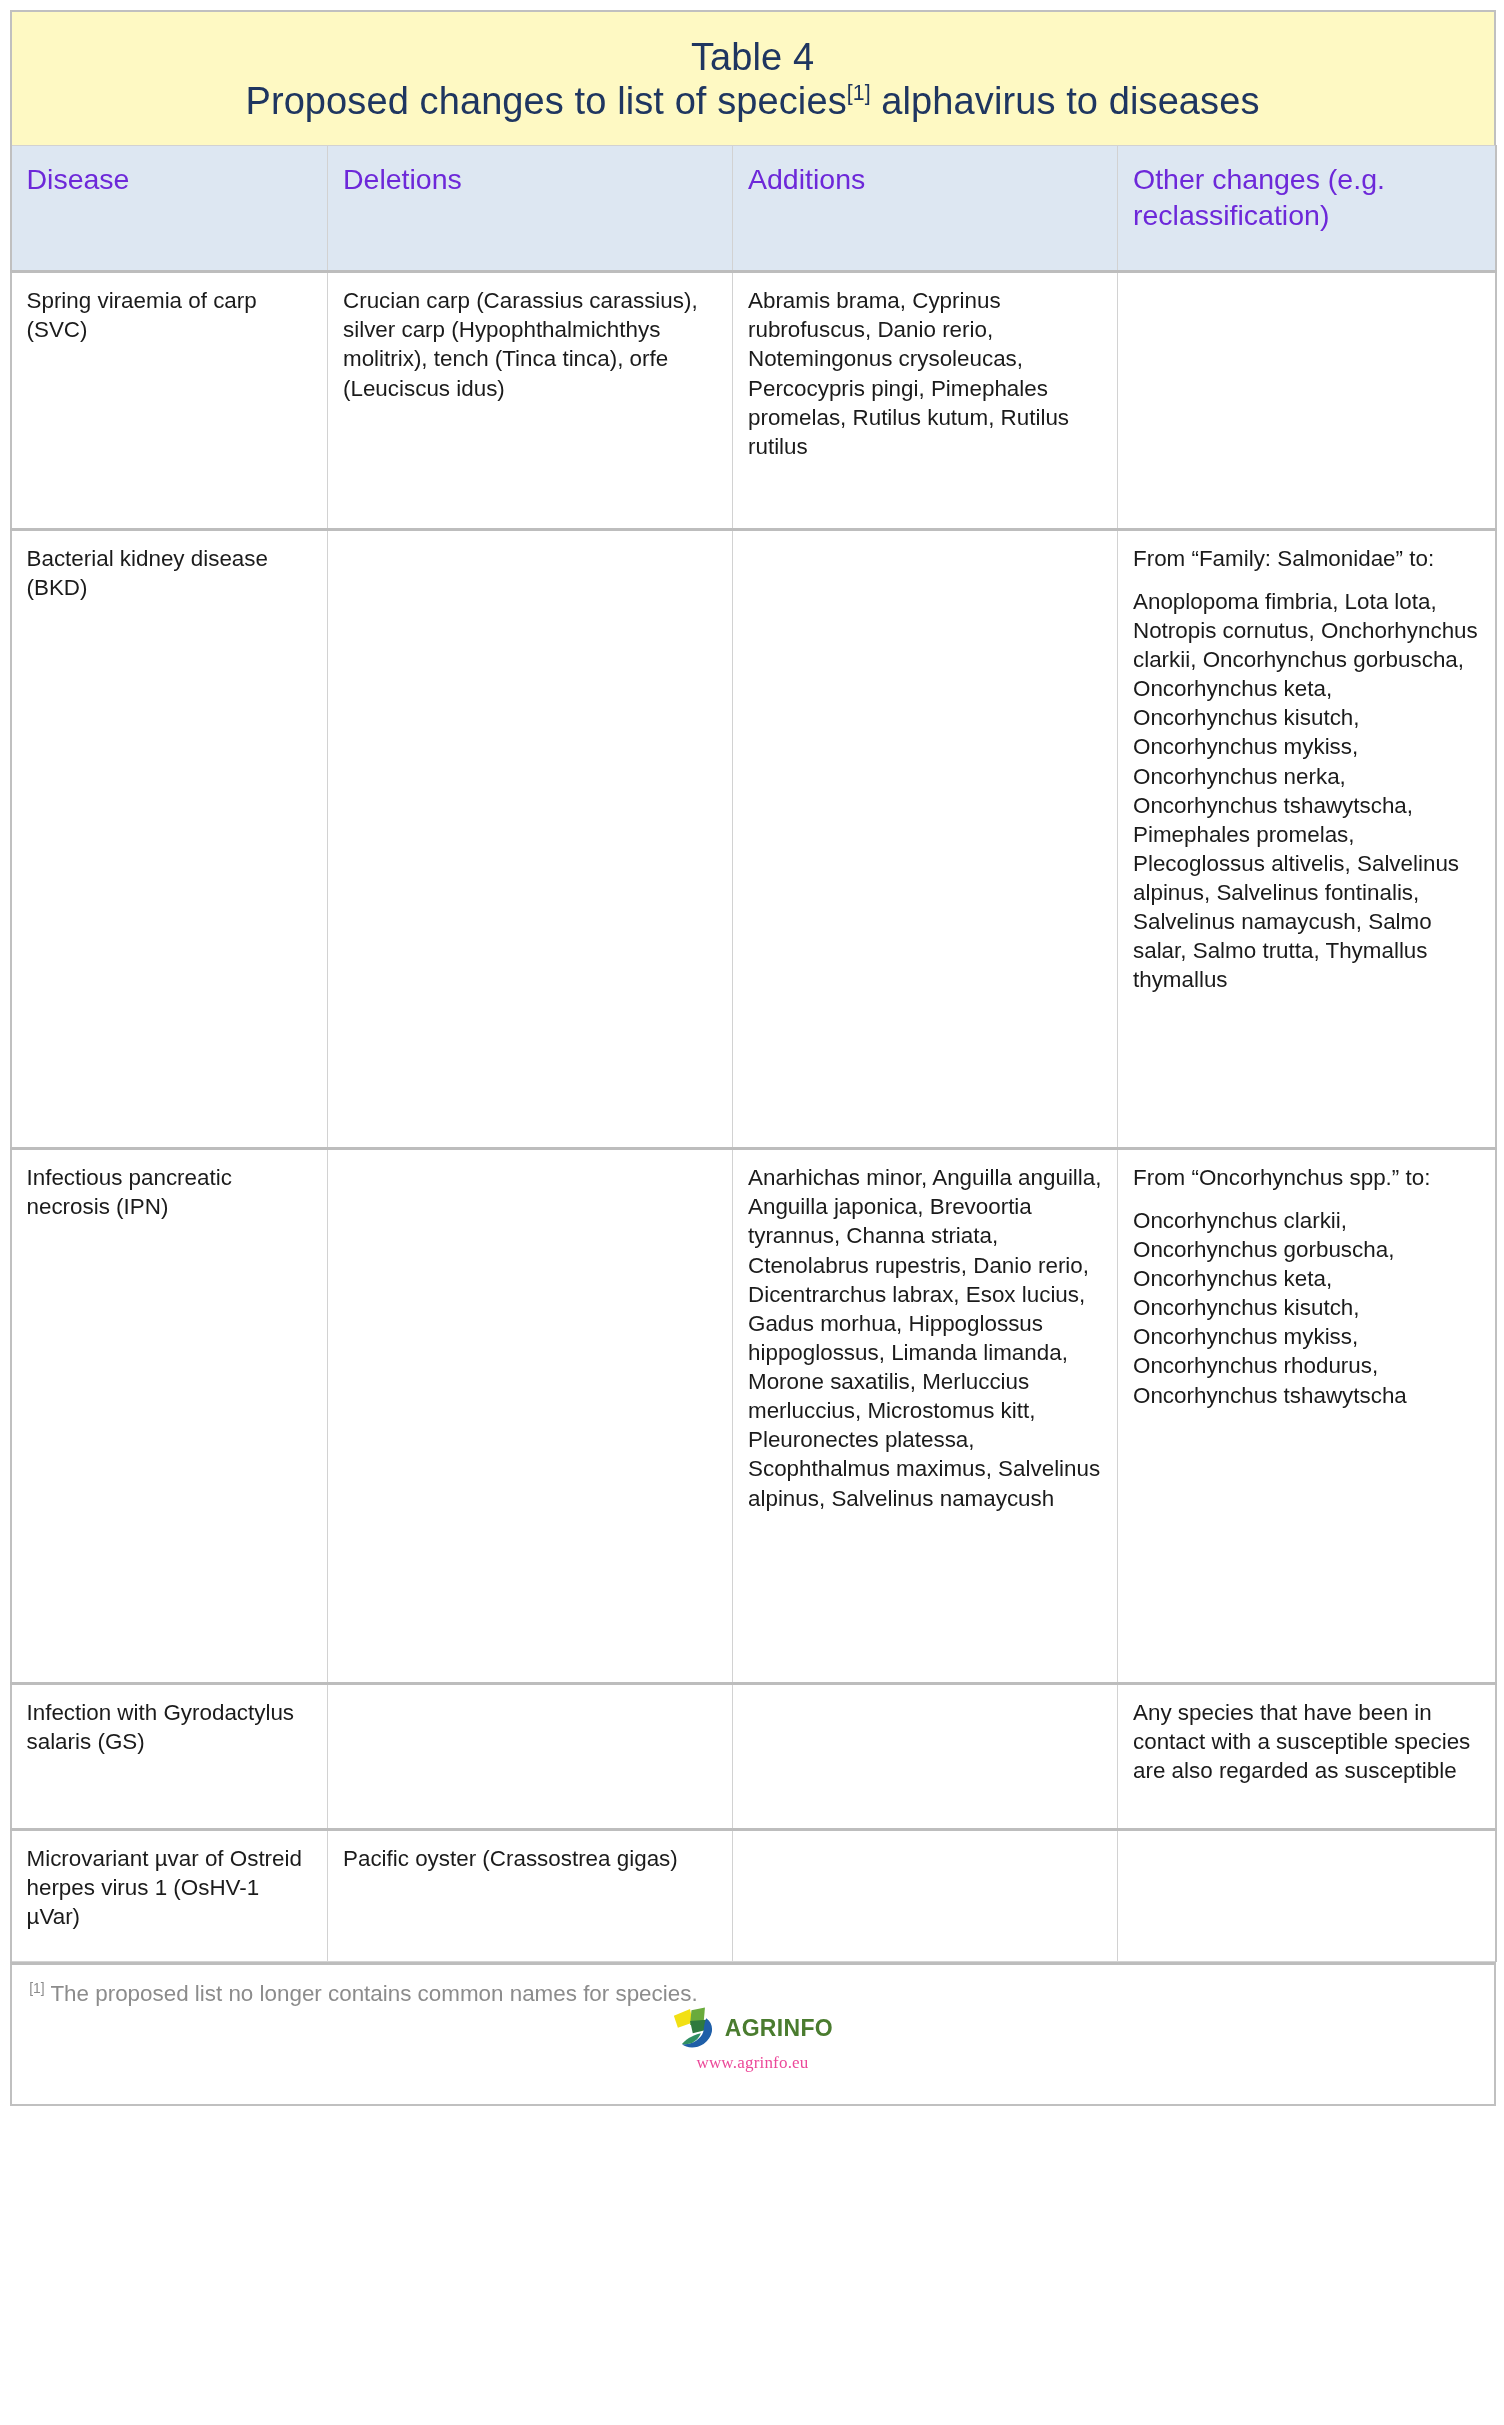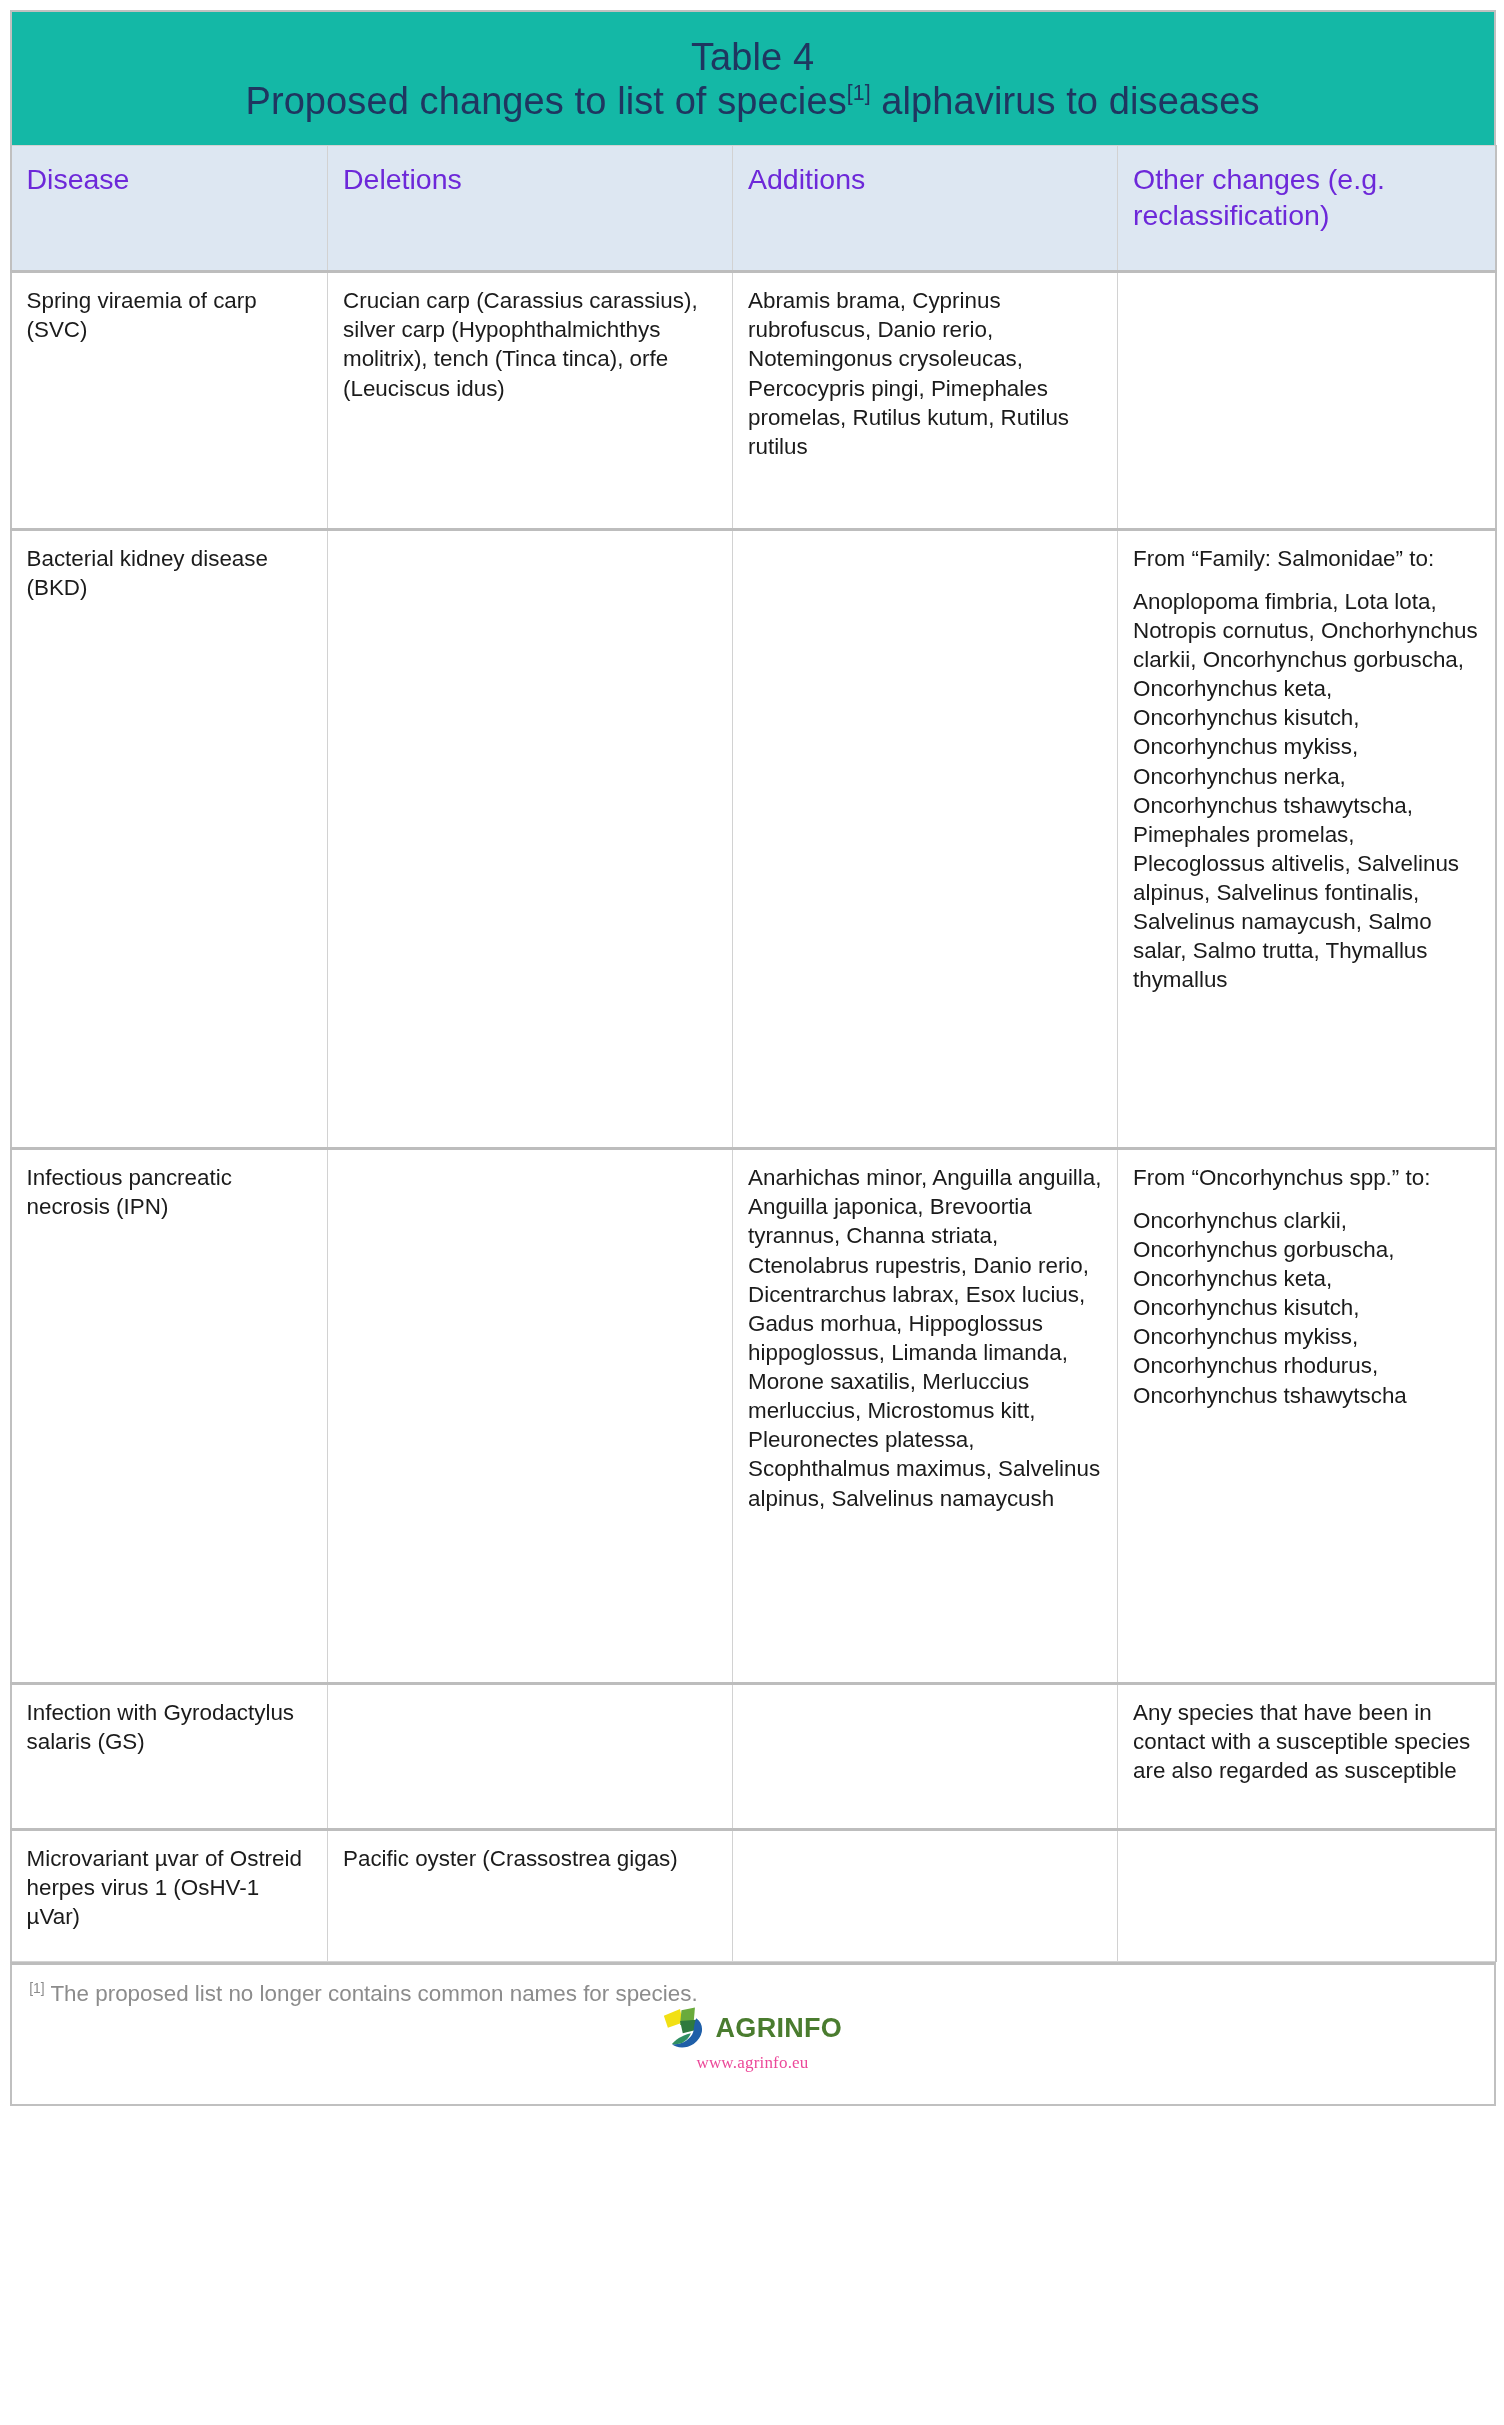--- a/index.html
+++ b/index.html
@@ -18,21 +18,21 @@
     position: relative;
     width: 1505px;
     height: 2426px;
     box-sizing: border-box;
     background: #ffffff;
     padding: 9.5px 9.5px 0 9.5px;
   }
 
   
   .title-block {
-    background: #14b8a6;
+    background: #fef9c3;
     border: 2px solid #c0c0c0;
     border-bottom: none;
     box-sizing: border-box;
     padding: 23px 41px 20.4px 41px;
     text-align: center;
     color: #1f3660;
   }
   .title-line-1 {
     font-size: 38px;
     line-height: 1.18;
@@ -239,20 +239,20 @@
 
     <div class="brand">
       <div class="brand-logo">
         <svg width="50" height="45" viewBox="0 0 74 66">
           <polygon points="2,14 26,4 30,24 8,32" fill="#f2e014"></polygon>
           <polygon points="28,6 48,2 46,26 26,28" fill="#6aab3c"></polygon>
           <polygon points="26,22 50,20 54,34 30,40" fill="#2f7a3e"></polygon>
           <path d="M50,18 C62,26 62,44 46,56 C34,64 20,62 14,56 C28,58 44,48 46,36 C47,28 48,22 50,18 Z" fill="#1f5fa8"></path>
           <path d="M14,56 C22,46 34,42 42,40 C38,50 28,58 14,56 Z" fill="#2f8f62"></path>
         </svg>
-        <span style="font-size:27px;font-weight:bold;color:#4a7c2f;letter-spacing:0.3px;">AGRINFO</span>
+        <span style="font-size:23px;font-weight:bold;color:#4a7c2f;letter-spacing:0.3px;">AGRINFO</span>
       </div>
       <div class="brand-url">www.agrinfo.eu</div>
     </div>
   </div>
 
 </div>
 
 
 </body></html>

